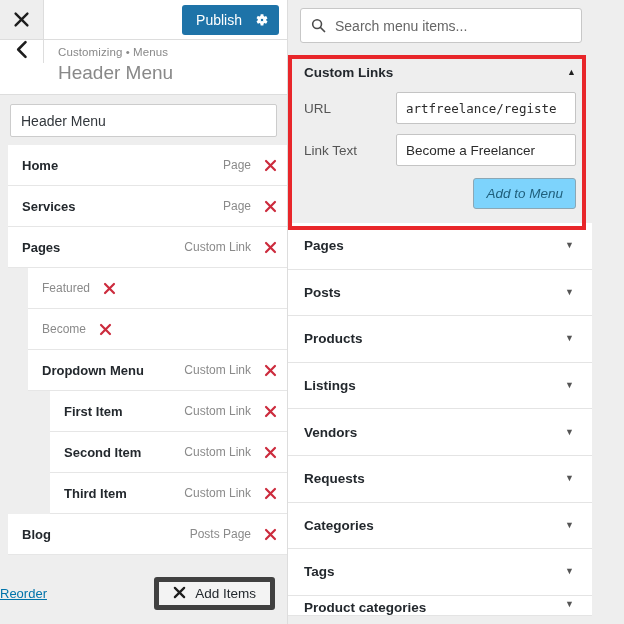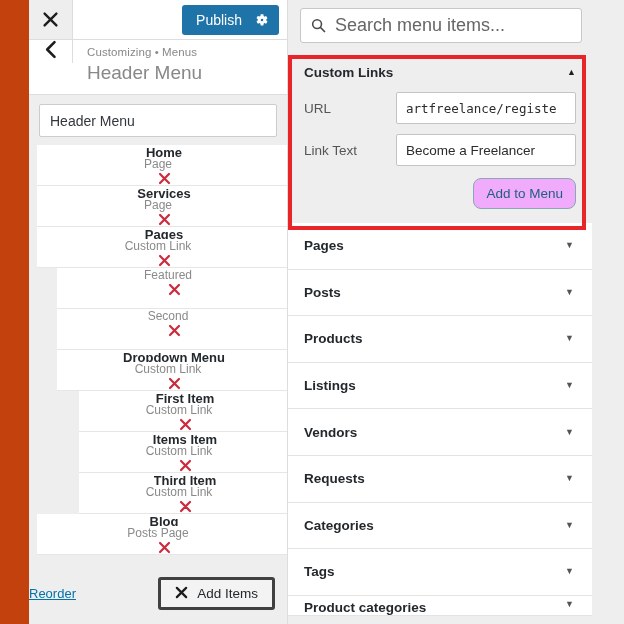--- a/index.html
+++ b/index.html
@@ -11,21 +11,20 @@
   }
   #app { position: relative; width: 624px; height: 624px; display: flex; }
 
   
   .left-panel {
     width: 288px; height: 624px;
     background: #c2410c;
     position: relative;
     display: flex; flex-direction: column;
     border-right: 1px solid #dddddd;
-    padding-left: 29px;
   }
 
   
   .topbar {
     height: 40px; background: #eeeeee;
     display: flex; align-items: stretch;
     border-bottom: 1px solid #dddddd;
     flex: 0 0 40px;
   }
   .close-btn {
@@ -77,21 +76,20 @@
 
   
   .menu-items { flex: 1 1 auto; background: #eeeeee; overflow: hidden; }
   .menu-row {
     background: #ffffff;
     border-bottom: 1px solid #e6e6e6;
     height: 41px;
     display: flex; align-items: center;
     padding: 0 10px 0 14px;
     cursor: pointer;
-    flex-direction: column;
   }
   .menu-row.depth-0 { margin-left: 8px; }
   .menu-row.depth-1 { margin-left: 28px; }
   .menu-row.depth-2 { margin-left: 50px; }
   .menu-row .mi-title {
     flex: 1 1 auto; font-size: 13px; font-weight: bold; color: #23282d;
     white-space: nowrap; overflow: hidden;
   }
   .menu-row .mi-type {
     font-size: 12px; color: #8a8a8a; font-weight: 400;
@@ -106,39 +104,39 @@
   
   .list-footer {
     flex: 0 0 auto; background: #eeeeee;
     display: flex; align-items: center; justify-content: space-between;
     gap: 16px; padding: 13px 12px 14px 0;
   }
   .reorder-link {
     font-size: 13px; color: #0073aa; text-decoration: underline; cursor: pointer;
   }
   .add-items-btn {
-    background: #f3f3f3; border: 3px solid #404040; border-radius: 3px;
+    background: #f3f3f3; border: 5px solid #404040; border-radius: 3px;
     height: 33px; padding: 0 14px;
     display: flex; align-items: center; gap: 9px;
     font-size: 13.5px; color: #23282d; cursor: pointer;
   }
 
   
   .right-panel {
     width: 304px; height: 624px; background: #eeeeee;
     position: relative; overflow: hidden;
   }
   .search-wrap { padding: 8px 10px 9px 12px; background: #eeeeee; }
   .search-box {
     position: relative; height: 35px;
     background: #ffffff; border: 1px solid #c7c7c7; border-radius: 3px;
     display: flex; align-items: center; padding: 0 10px;
   }
   .search-box .s-icon { flex: 0 0 auto; display: flex; align-items: center; margin-right: 9px; }
-  .search-text { font-size: 18px; color: #666666; }
+  .search-text { font-size: 14px; color: #666666; }
 
   
   .custom-links-panel { background: #eeeeee; }
   .cl-header {
     display: flex; align-items: center; justify-content: space-between;
     padding: 13px 16px 12px 16px; cursor: pointer;
   }
   .cl-title { font-size: 13.5px; font-weight: bold; color: #23282d; }
   .cl-caret { font-size: 9px; color: #1f1f1f; line-height: 1; }
   .cl-body { padding: 0 16px 14px 16px; }
@@ -147,24 +145,25 @@
   .cl-input {
     flex: 1 1 auto; height: 32px;
     border: 1px solid #c4c4c4; border-radius: 2px; background: #ffffff;
     padding: 0 9px; color: #2b2b2b;
     font-family: "Liberation Sans", sans-serif; font-size: 13.5px;
     min-width: 0;
   }
   .cl-input.url-input { font-family: "DejaVu Sans Mono", monospace; font-size: 12.5px; }
   .cl-actions { display: flex; justify-content: flex-end; padding-top: 2px; }
   .add-to-menu-btn {
-    background: #f0abfc; border: 1px solid #8ba7b5; border-radius: 8px;
+    background: #7dd3fc; border: 1px solid #8ba7b5; border-radius: 3px;
     height: 31px; padding: 0 12px;
     font-size: 13.5px; color: #20607d; cursor: pointer;
     font-family: "Liberation Sans", sans-serif;
+    font-style: italic;
   }
 
   
   .highlight-box {
     position: absolute;
     border: 4px solid #e8262a;
     pointer-events: none;
     z-index: 5;
   }
 
@@ -260,21 +259,21 @@
         </div>
         <div class="menu-row depth-1">
           <span class="mi-type">Featured</span>
           <span class="mi-remove">
             <svg width="13" height="13" viewBox="0 0 14 14">
               <path d="M2.2 2.2 L11.8 11.8 M11.8 2.2 L2.2 11.8" stroke="#cc2b3d" stroke-width="2.4" stroke-linecap="round"></path>
             </svg>
           </span>
         </div>
         <div class="menu-row depth-1">
-          <span class="mi-type">Second</span>
+          <span class="mi-type">Become</span>
           <span class="mi-remove">
             <svg width="13" height="13" viewBox="0 0 14 14">
               <path d="M2.2 2.2 L11.8 11.8 M11.8 2.2 L2.2 11.8" stroke="#cc2b3d" stroke-width="2.4" stroke-linecap="round"></path>
             </svg>
           </span>
         </div>
         <div class="menu-row depth-1">
           <span class="mi-title">Dropdown Menu</span>
           <span class="mi-type">Custom Link</span>
           <span class="mi-remove">
@@ -286,21 +285,21 @@
         <div class="menu-row depth-2">
           <span class="mi-title">First Item</span>
           <span class="mi-type">Custom Link</span>
           <span class="mi-remove">
             <svg width="13" height="13" viewBox="0 0 14 14">
               <path d="M2.2 2.2 L11.8 11.8 M11.8 2.2 L2.2 11.8" stroke="#cc2b3d" stroke-width="2.4" stroke-linecap="round"></path>
             </svg>
           </span>
         </div>
         <div class="menu-row depth-2">
-          <span class="mi-title">Items Item</span>
+          <span class="mi-title">Second Item</span>
           <span class="mi-type">Custom Link</span>
           <span class="mi-remove">
             <svg width="13" height="13" viewBox="0 0 14 14">
               <path d="M2.2 2.2 L11.8 11.8 M11.8 2.2 L2.2 11.8" stroke="#cc2b3d" stroke-width="2.4" stroke-linecap="round"></path>
             </svg>
           </span>
         </div>
         <div class="menu-row depth-2">
           <span class="mi-title">Third Item</span>
           <span class="mi-type">Custom Link</span>

